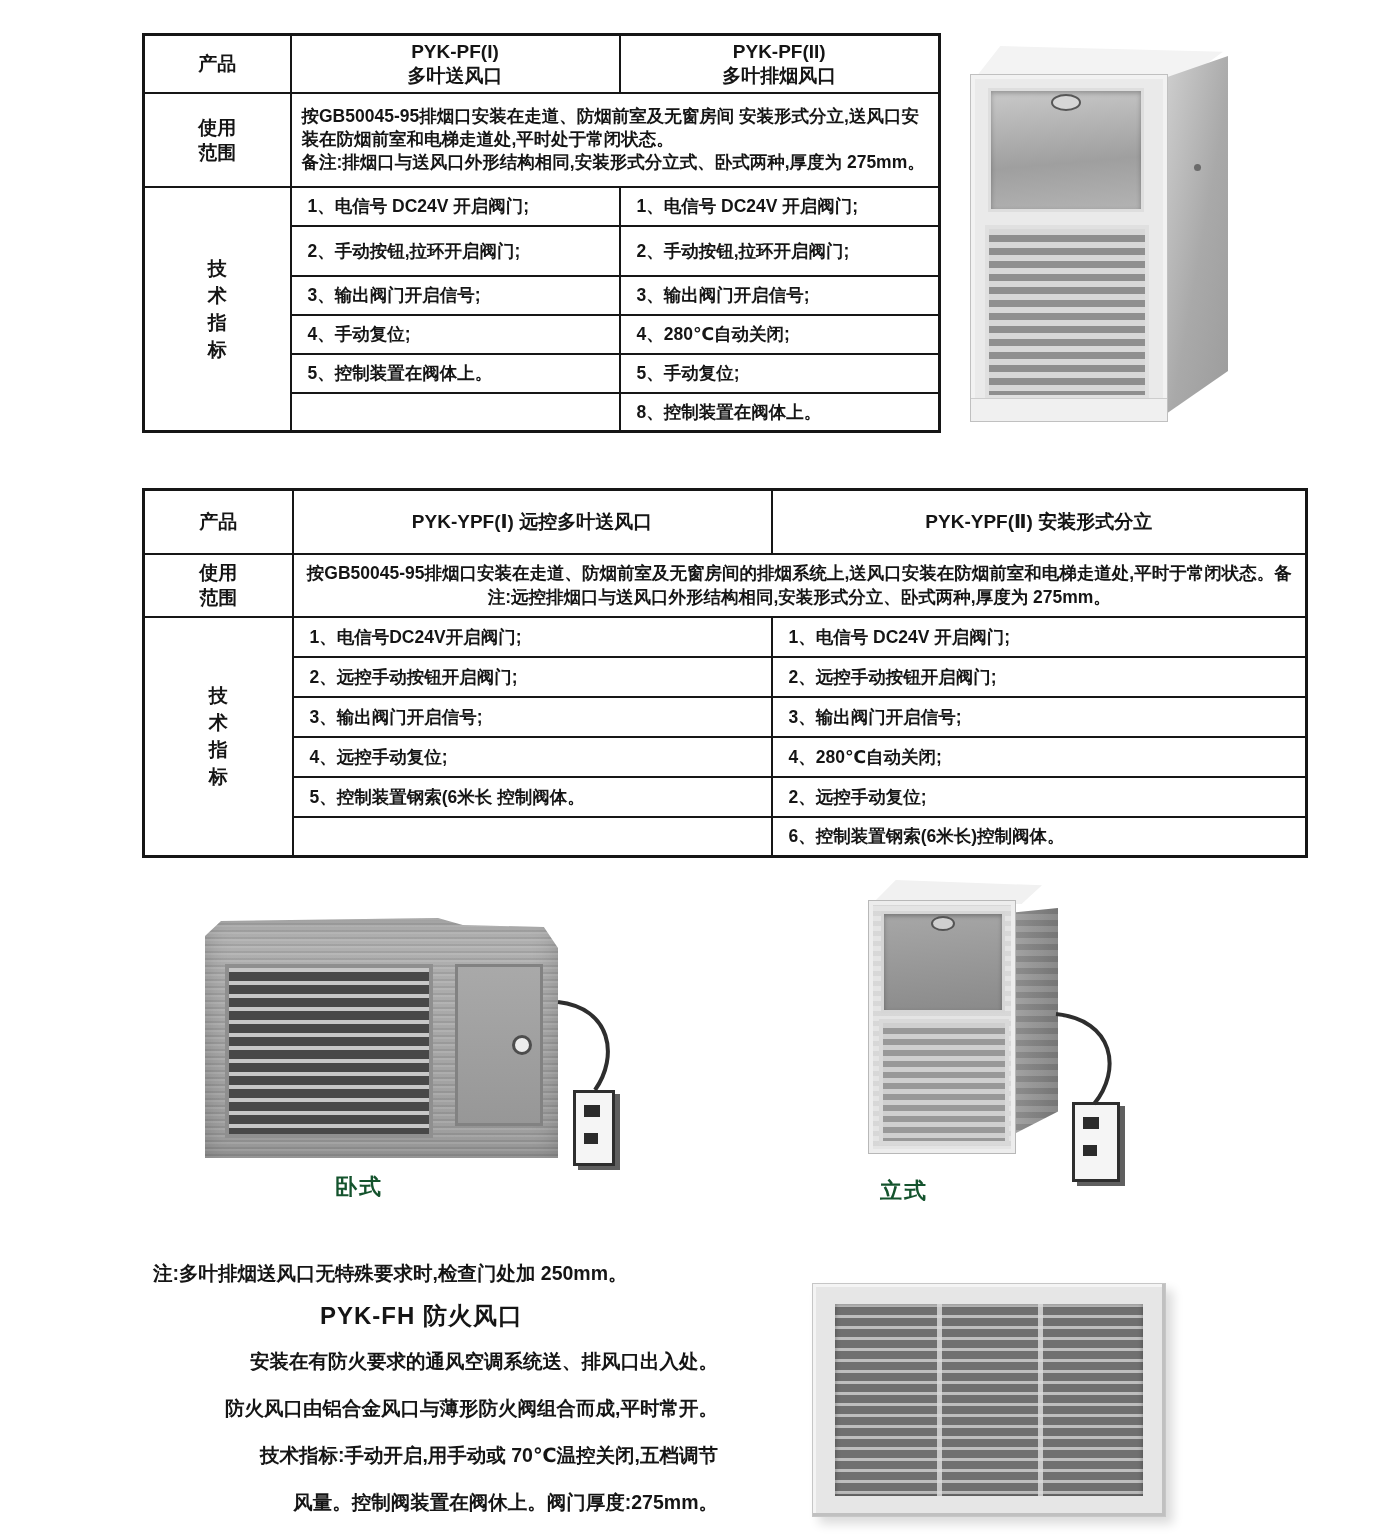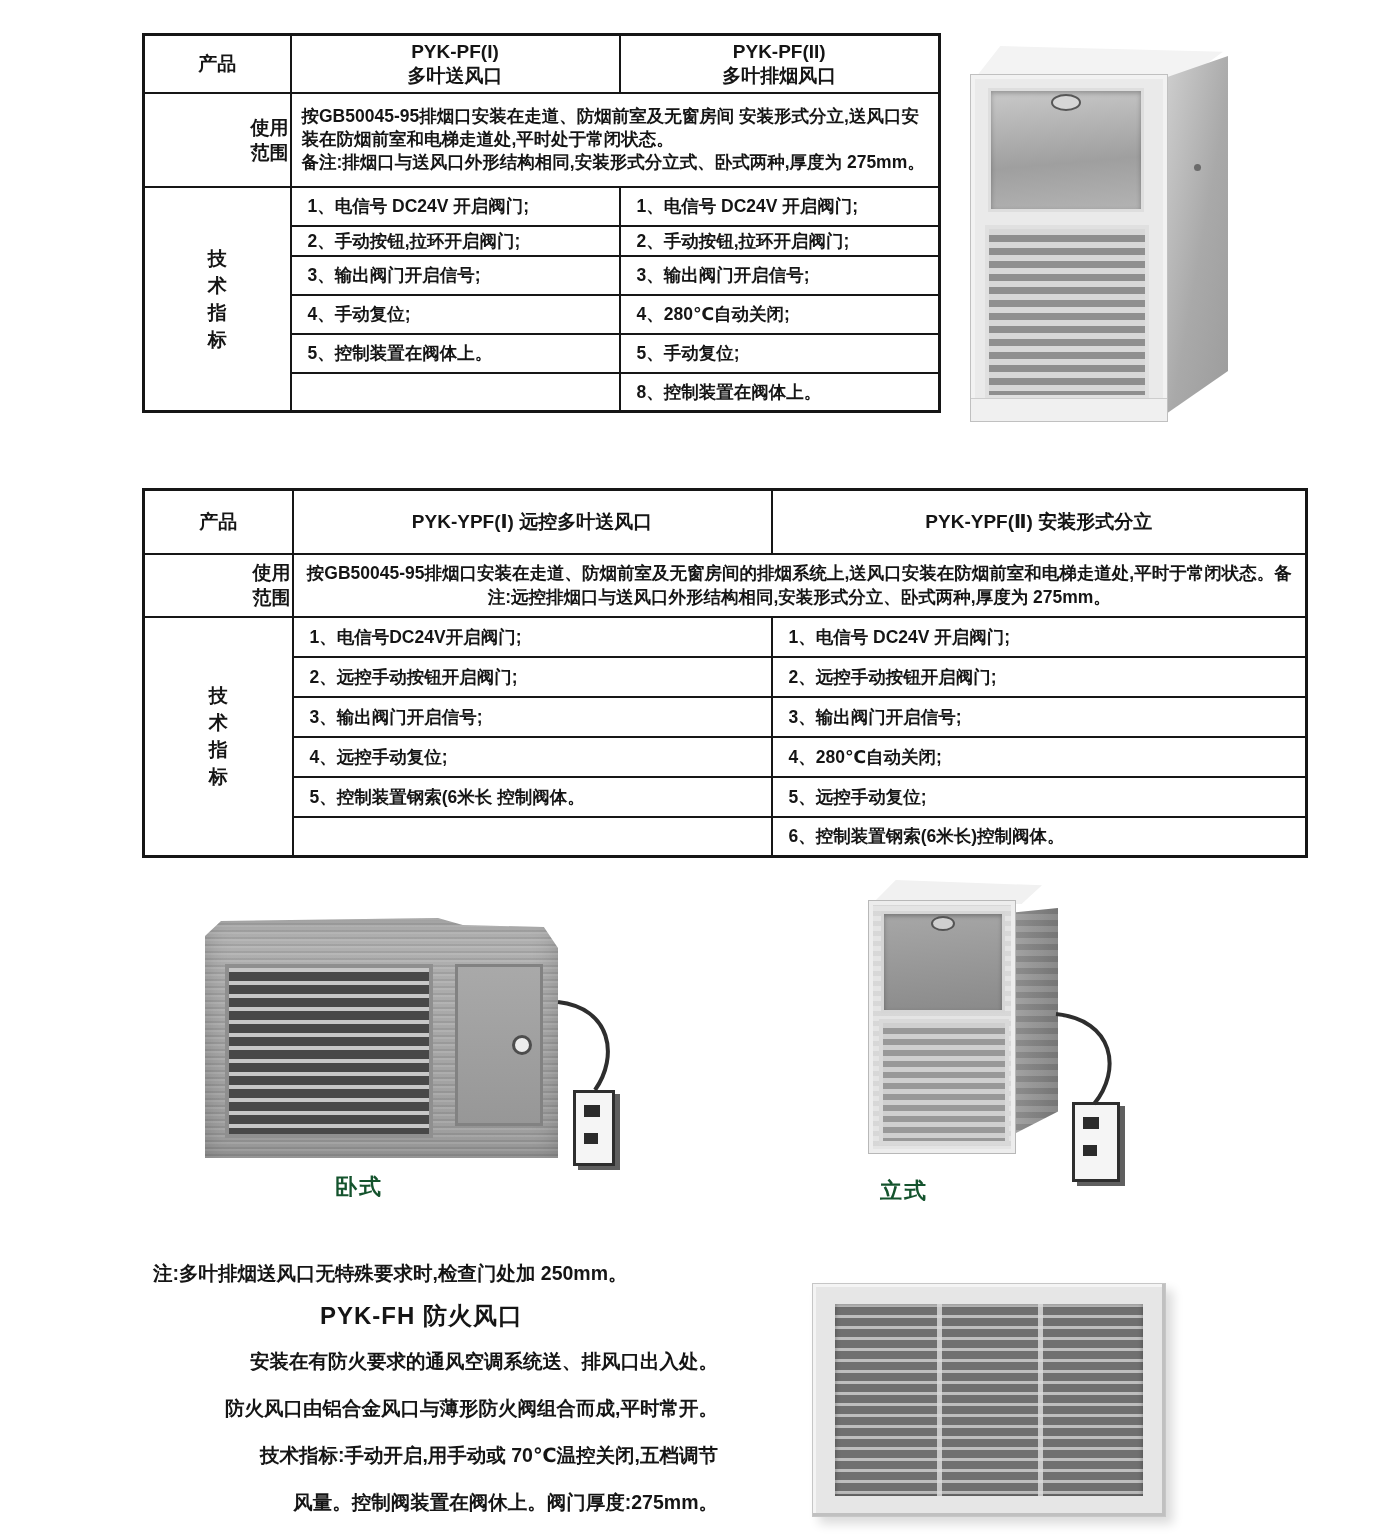--- a/index.html
+++ b/index.html
@@ -4,21 +4,21 @@
 <style>
   html,body{margin:0;padding:0;background:#fff;}
   .page{position:relative;width:1400px;height:1540px;background:#ffffff;overflow:hidden;
         font-family:"Liberation Sans","DejaVu Sans",sans-serif;color:#151515;font-weight:bold;margin-left:20px;}
 
   
   table.spec{position:absolute;border-collapse:collapse;table-layout:fixed;
              border:3px solid #161616;background:#fff;}
   table.spec td{border:2px solid #161616;vertical-align:middle;}
   .hdr-cell{text-align:center;white-space:pre-line;font-size:19px;line-height:24px;}
-  .label-cell{text-align:right;white-space:pre-line;font-size:19px;line-height:25px;}
+  .label-cell{text-align:center;white-space:pre-line;font-size:19px;line-height:25px;}
   .tech-cell{text-align:center;white-space:pre-line;font-size:19px;line-height:27px;}
   .usage-cell{font-size:17.5px;line-height:23px;padding:5px 10px;}
   .usage-cell .m{margin:0;}
   .spec-item{font-size:17.5px;padding:0 24px 0 16px;}
   #t2 .spec-item{font-size:17.5px;}
   #t2 .usage-cell{text-align:center;line-height:24px;}
 
   
   .abs{position:absolute;}
   .caption{font-size:22px;color:#14532d;letter-spacing:2px;}
@@ -119,21 +119,21 @@
       </td>
     </tr>
     <tr style="height:39px">
       <td class="tech-cell" rowspan="6">技
 术
 指
 标</td>
       <td class="spec-item">1、电信号 DC24V 开启阀门;</td>
       <td class="spec-item">1、电信号 DC24V 开启阀门;</td>
     </tr>
-    <tr style="height:30px">
+    <tr style="height:50px">
       <td class="spec-item">2、手动按钮,拉环开启阀门;</td>
       <td class="spec-item">2、手动按钮,拉环开启阀门;</td>
     </tr>
     <tr style="height:39px">
       <td class="spec-item">3、输出阀门开启信号;</td>
       <td class="spec-item">3、输出阀门开启信号;</td>
     </tr>
     <tr style="height:39px">
       <td class="spec-item">4、手动复位;</td>
       <td class="spec-item">4、280℃自动关闭;</td>
@@ -181,21 +181,21 @@
     <tr style="height:40px">
       <td class="spec-item">3、输出阀门开启信号;</td>
       <td class="spec-item">3、输出阀门开启信号;</td>
     </tr>
     <tr style="height:40px">
       <td class="spec-item">4、远控手动复位;</td>
       <td class="spec-item">4、280℃自动关闭;</td>
     </tr>
     <tr style="height:40px">
       <td class="spec-item">5、控制装置钢索(6米长 控制阀体。</td>
-      <td class="spec-item">5、远控手动复位;</td>
+      <td class="spec-item">2、远控手动复位;</td>
     </tr>
     <tr style="height:40px">
       <td class="spec-item"></td>
       <td class="spec-item">6、控制装置钢索(6米长)控制阀体。</td>
     </tr>
   </tbody>
     </table>
 
   <div class="photo" style="left:945px;top:40px;width:268px;height:384px;">
     <div class="uA-topface"></div>

